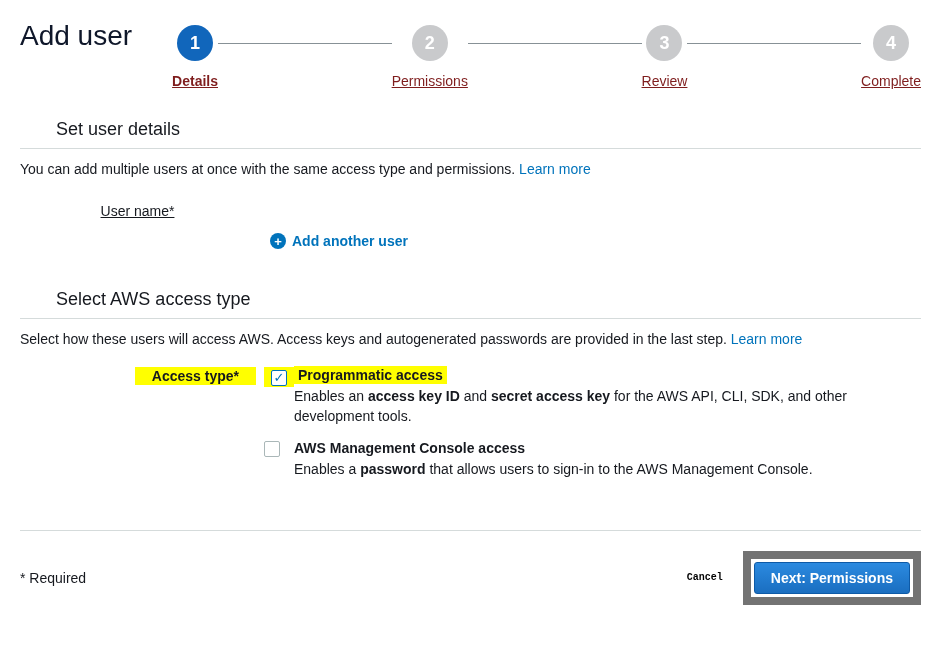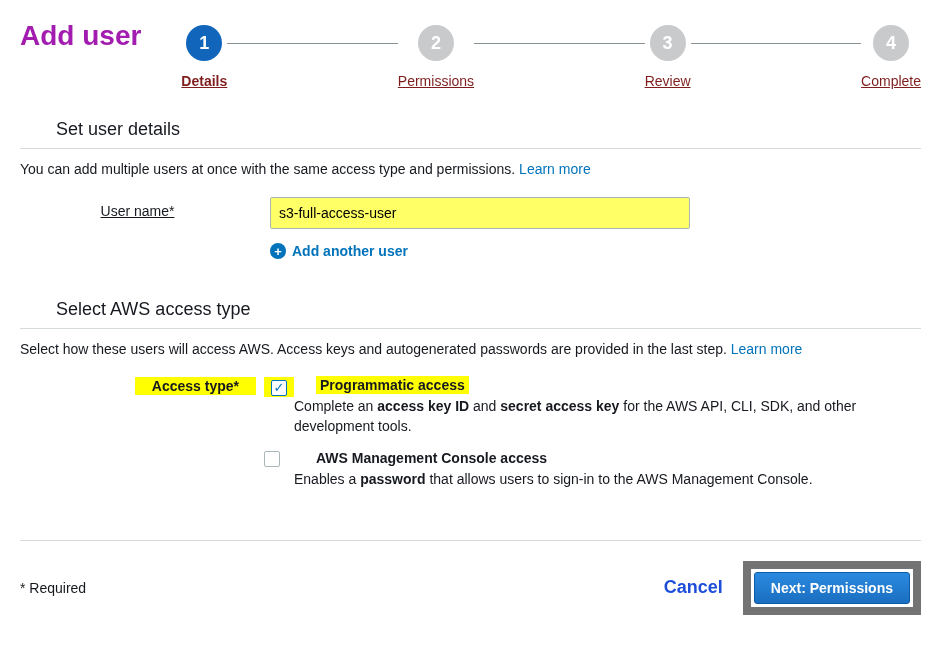--- a/index.html
+++ b/index.html
@@ -15,22 +15,22 @@
       width: 941px;
       padding: 20px 20px 20px 20px;
     }
     .header-row {
       display: flex;
       align-items: flex-start;
       margin-bottom: 30px;
     }
     .page-title {
       font-size: 28px;
-      font-weight: 700;
-      color: #a21caf;
+      font-weight: 400;
+      color: #0f172a;
       flex: 0 0 auto;
       margin-right: 40px;
     }
     .stepper {
       display: flex;
       align-items: center;
       flex: 1;
       justify-content: center;
       padding-top: 5px;
     }
@@ -189,21 +189,20 @@
       font-size: 13px;
       line-height: 1;
     }
     .access-desc-col {
       flex: 1;
       max-width: 600px;
     }
     .access-option-title {
       font-weight: 700;
       font-size: 14px;
-      margin-left: 22px;
     }
     .access-option-title.hl {
       background: #ffff00;
       padding: 1px 4px 1px 4px;
     }
     .access-option-desc {
       font-size: 14px;
       color: #16191f;
       margin-top: 4px;
       line-height: 1.4;
@@ -216,27 +215,28 @@
       border-top: 1px solid #d5dbdb;
       padding-top: 20px;
       display: flex;
       align-items: center;
     }
     .required-note {
       flex: 1;
       font-size: 14px;
     }
     .cancel-btn {
-      color: #1d4ed8;
+      color: #000000;
       font-weight: 700;
       background: none;
       border: none;
-      font-size: 18px;
+      font-size: 10px;
       cursor: pointer;
       margin-right: 20px;
+      font-family: Liberation Mono, monospace;
     }
     .next-btn-wrap {
       border: 8px solid #737373;
       padding: 3px;
       display: inline-block;
     }
     .next-btn {
       background: linear-gradient(#2b8ae0, #1a6ec0);
       border: 1px solid #0d5aa7;
       color: #fff;
@@ -277,23 +277,20 @@
 
 <h2 class="section-title">Set user details</h2>
 <hr class="sep">
 <p class="section-desc">
   <span>You can add multiple users at once with the same access type and permissions.</span>
   <a href="#" class="learn-more">Learn more</a>
 </p>
 
 <div class="form-row">
   <div class="form-label-col">User name*</div>
-  <div class="form-input-col">
-    <input type="text" class="text-input highlighted" value="s3-full-access-user" style="">
-  </div>
 </div>
 <div class="form-row">
   <div class="form-label-col"></div>
   <div class="form-input-col">
     <span class="add-another">
       <span class="plus-icon">+</span>
       <span>Add another user</span>
     </span>
   </div>
 </div>
@@ -311,21 +308,21 @@
       <span class="hl">Access type*</span>
     </div>
     <div class="checkbox-col hlwrap">
       <span class="custom-checkbox">
         <span class="checkmark">✓</span>
       </span>
     </div>
     <div class="access-desc-col">
       <span class="access-option-title hl">Programmatic access</span>
       <div class="access-option-desc">
-        <span>Complete an </span><b>access key ID</b><span> and </span><b>secret access key</b><span> for the AWS API, CLI, SDK, and other development tools.</span>
+        <span>Enables an </span><b>access key ID</b><span> and </span><b>secret access key</b><span> for the AWS API, CLI, SDK, and other development tools.</span>
       </div>
     </div>
   </div>
 
   <div class="access-row">
     <div class="access-label-col"></div>
     <div class="checkbox-col">
       <span class="custom-checkbox unchecked"></span>
     </div>
     <div class="access-desc-col">

